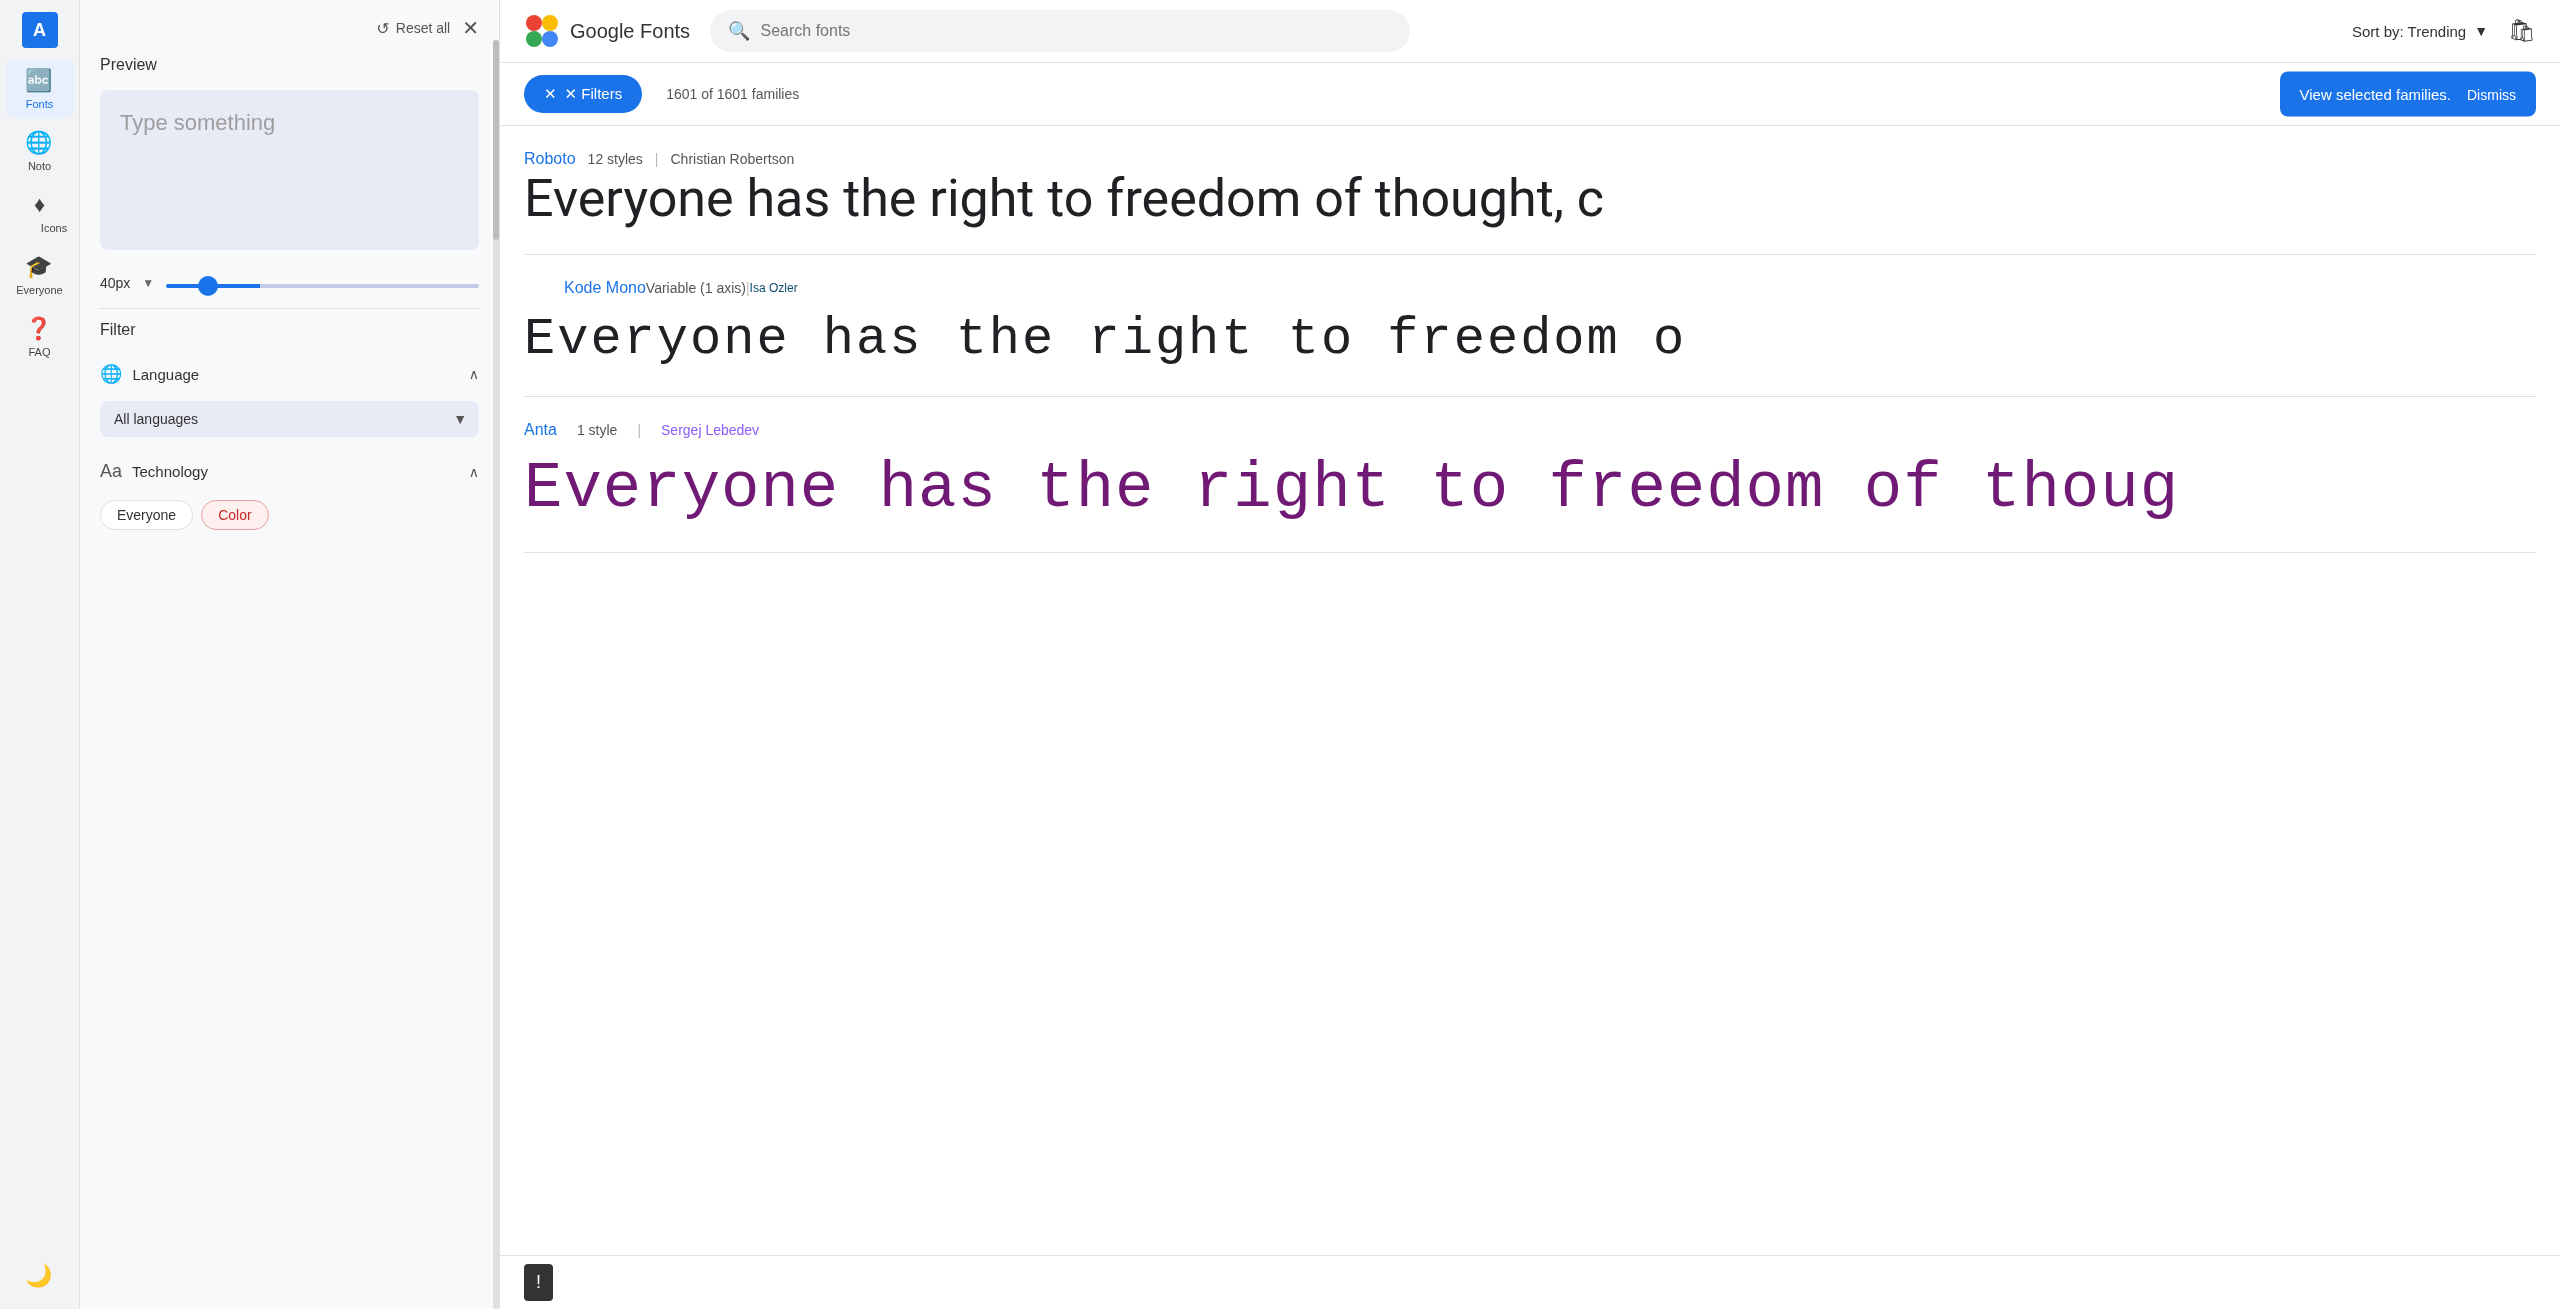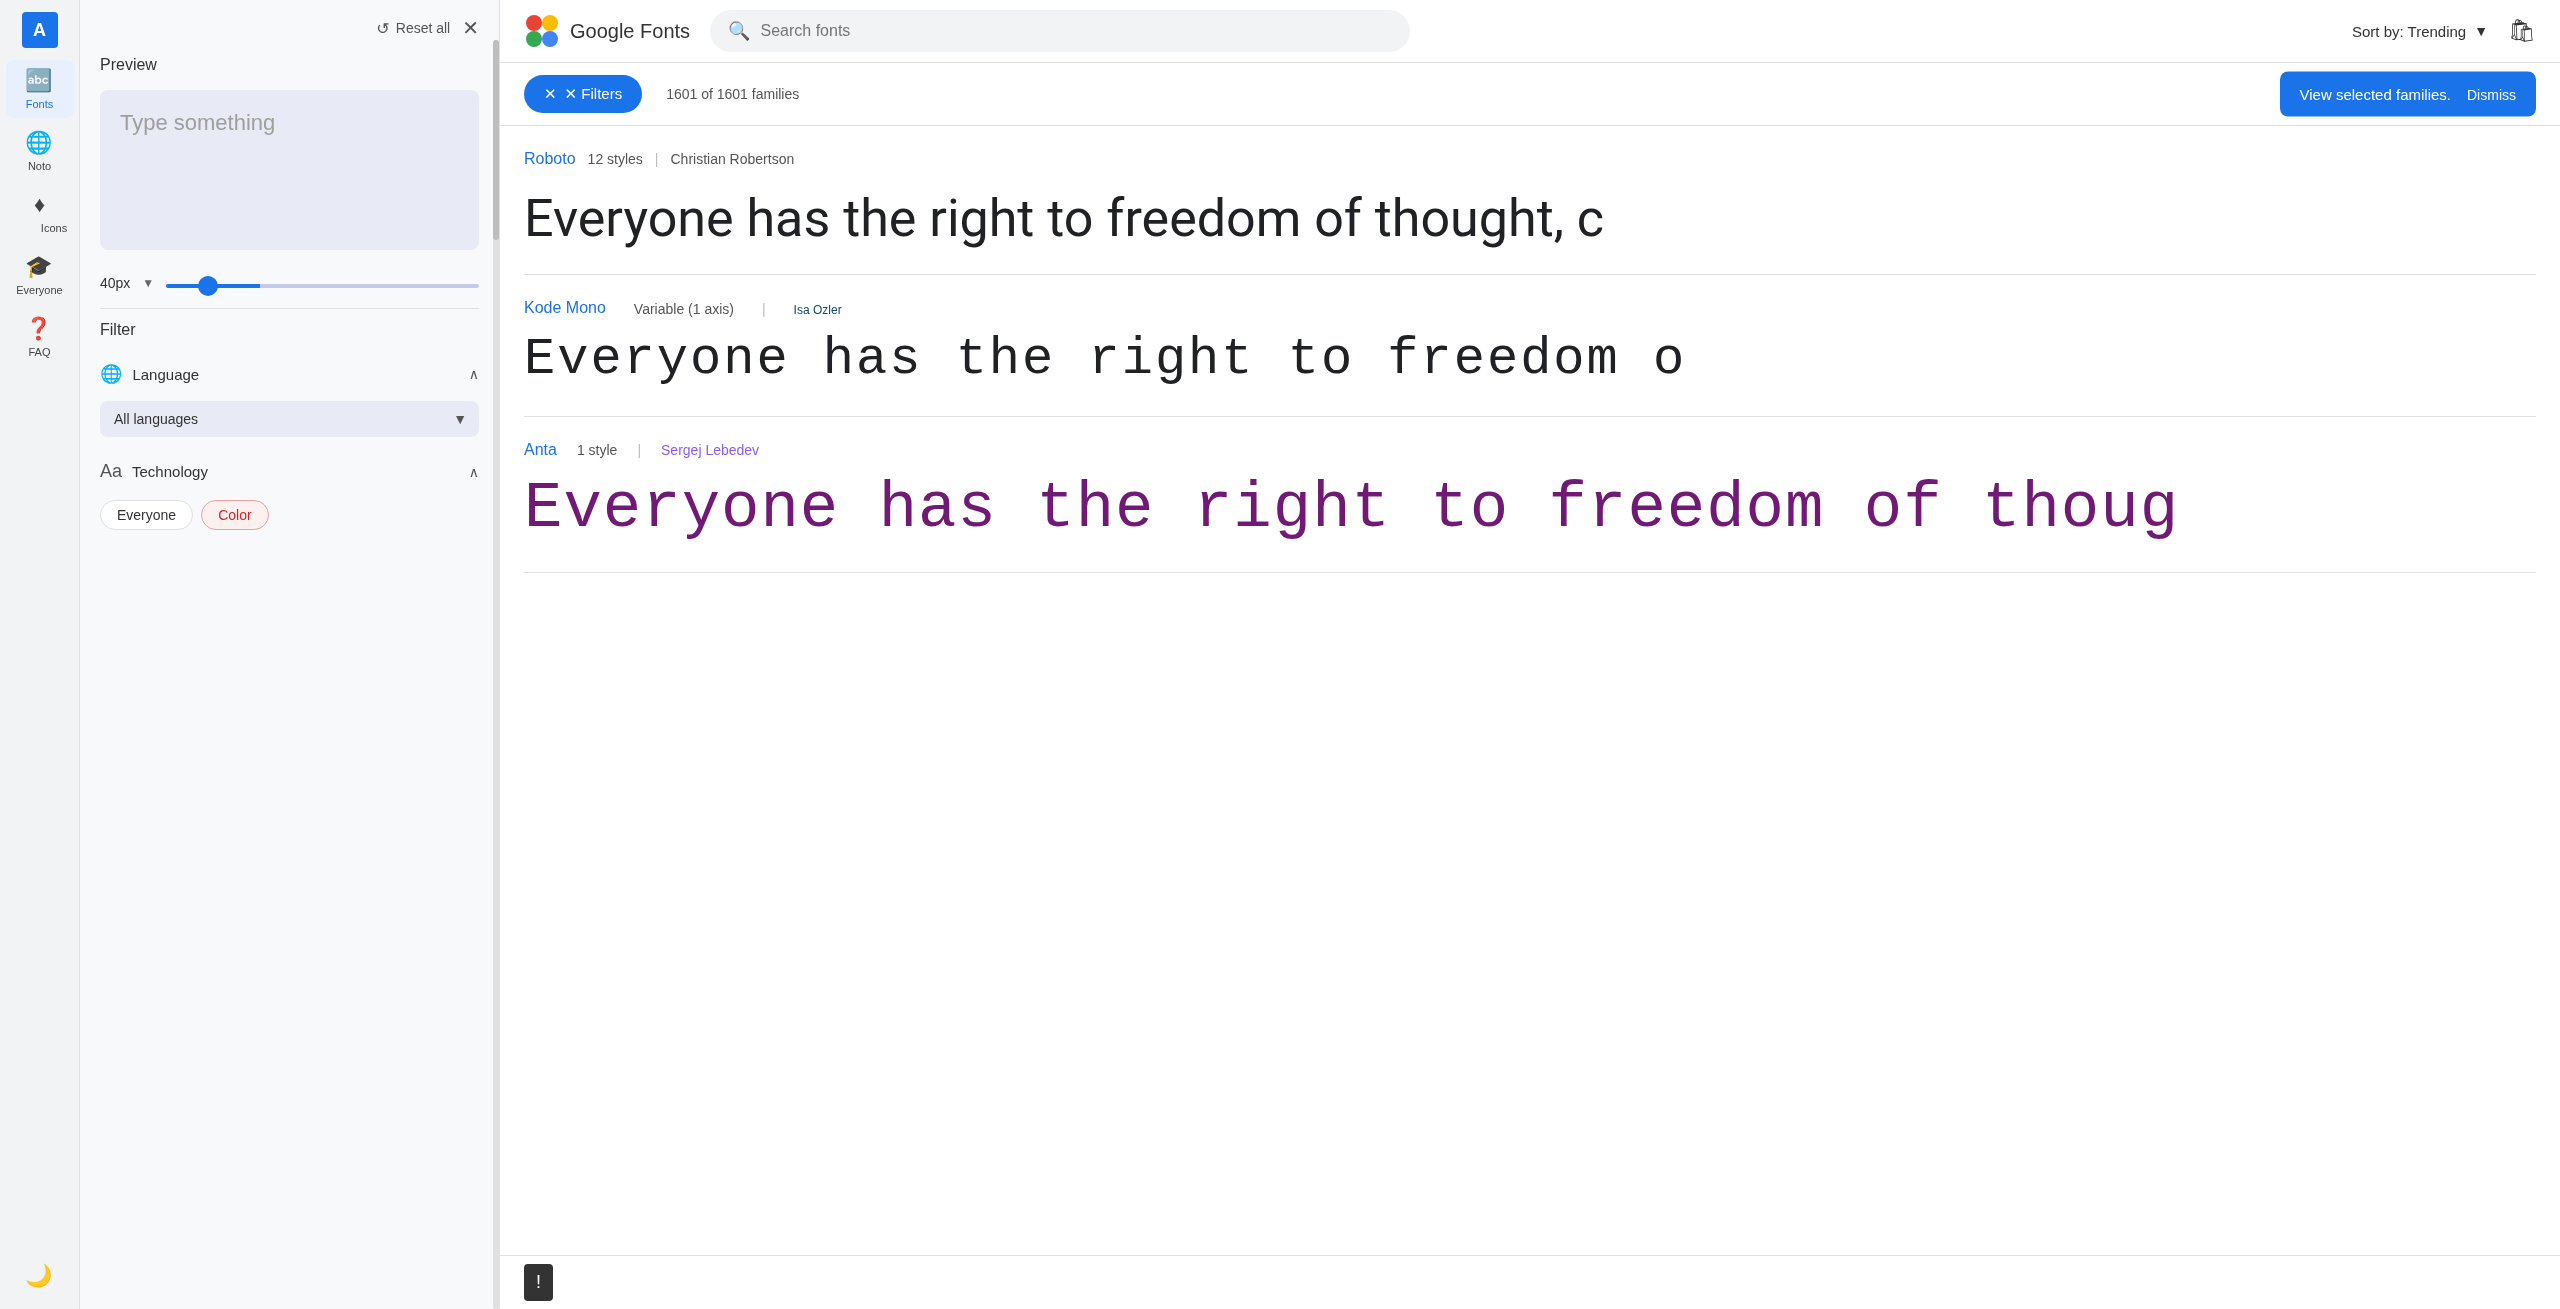--- a/index.html
+++ b/index.html
@@ -164,31 +164,31 @@
 
     <div style="position:absolute;right:24px;top:50%;transform:translateY(-50%);background:#1a73e8;color:white;border-radius:8px;padding:14px 20px;display:flex;align-items:center;gap:16px;font-size:15px;z-index:100;">
       <span>View selected families.</span>
       <button style="background:none;border:none;color:white;font-size:14px;cursor:pointer;font-weight:500;">Dismiss</button>
     </div>
   </div>
 
   <div style="flex:1;overflow-y:auto;padding:0 24px;">
 
     <div style="border-bottom:1px solid #e0e0e0;padding:24px 0;">
-      <div style="display:flex;align-items:center;gap:12px;margin-bottom:20px;">
+      <div style="display:flex;align-items:center;gap:12px;margin-bottom:0;">
         <span style="font-size:16px;font-weight:500;color:#1a73e8;cursor:pointer;">Roboto</span>
         <span style="font-size:14px;color:#555;">12 styles</span>
         <span style="color:#bbb;font-size:14px;">|</span>
         <span style="font-size:14px;color:#555;">Christian Robertson</span>
       </div>
       <div style="font-family:'Roboto',sans-serif;font-size:52px;color:#202124;line-height:1.2;overflow:hidden;white-space:nowrap;cursor:pointer;">Everyone has the right to freedom of thought, c</div>
     </div>
 
     <div style="border-bottom:1px solid #e0e0e0;padding:24px 0;">
-      <div style="display:flex;align-items:flex-end;gap:28px;margin-bottom:12px;">
+      <div style="display:flex;align-items:center;gap:0;margin-bottom:12px;margin-left:40px;">
         <span style="font-size:16px;font-weight:500;color:#1a73e8;cursor:pointer;">Kode Mono</span>
         <span style="font-size:14px;color:#555;">Variable (1 axis)</span>
         <span style="color:#bbb;font-size:14px;">|</span>
         <span style="font-size:12px;color:#0c4a6e;">Isa Ozler</span>
       </div>
       <div style="font-family:'Courier New',monospace;font-size:52px;color:#202124;line-height:1.2;overflow:hidden;white-space:nowrap;cursor:pointer;font-weight:400;letter-spacing:2px;">Everyone has the right to freedom o</div>
     </div>
 
     <div style="border-bottom:1px solid #e0e0e0;padding:24px 0;">
       <div style="display:flex;align-items:center;gap:20px;margin-bottom:12px;">

